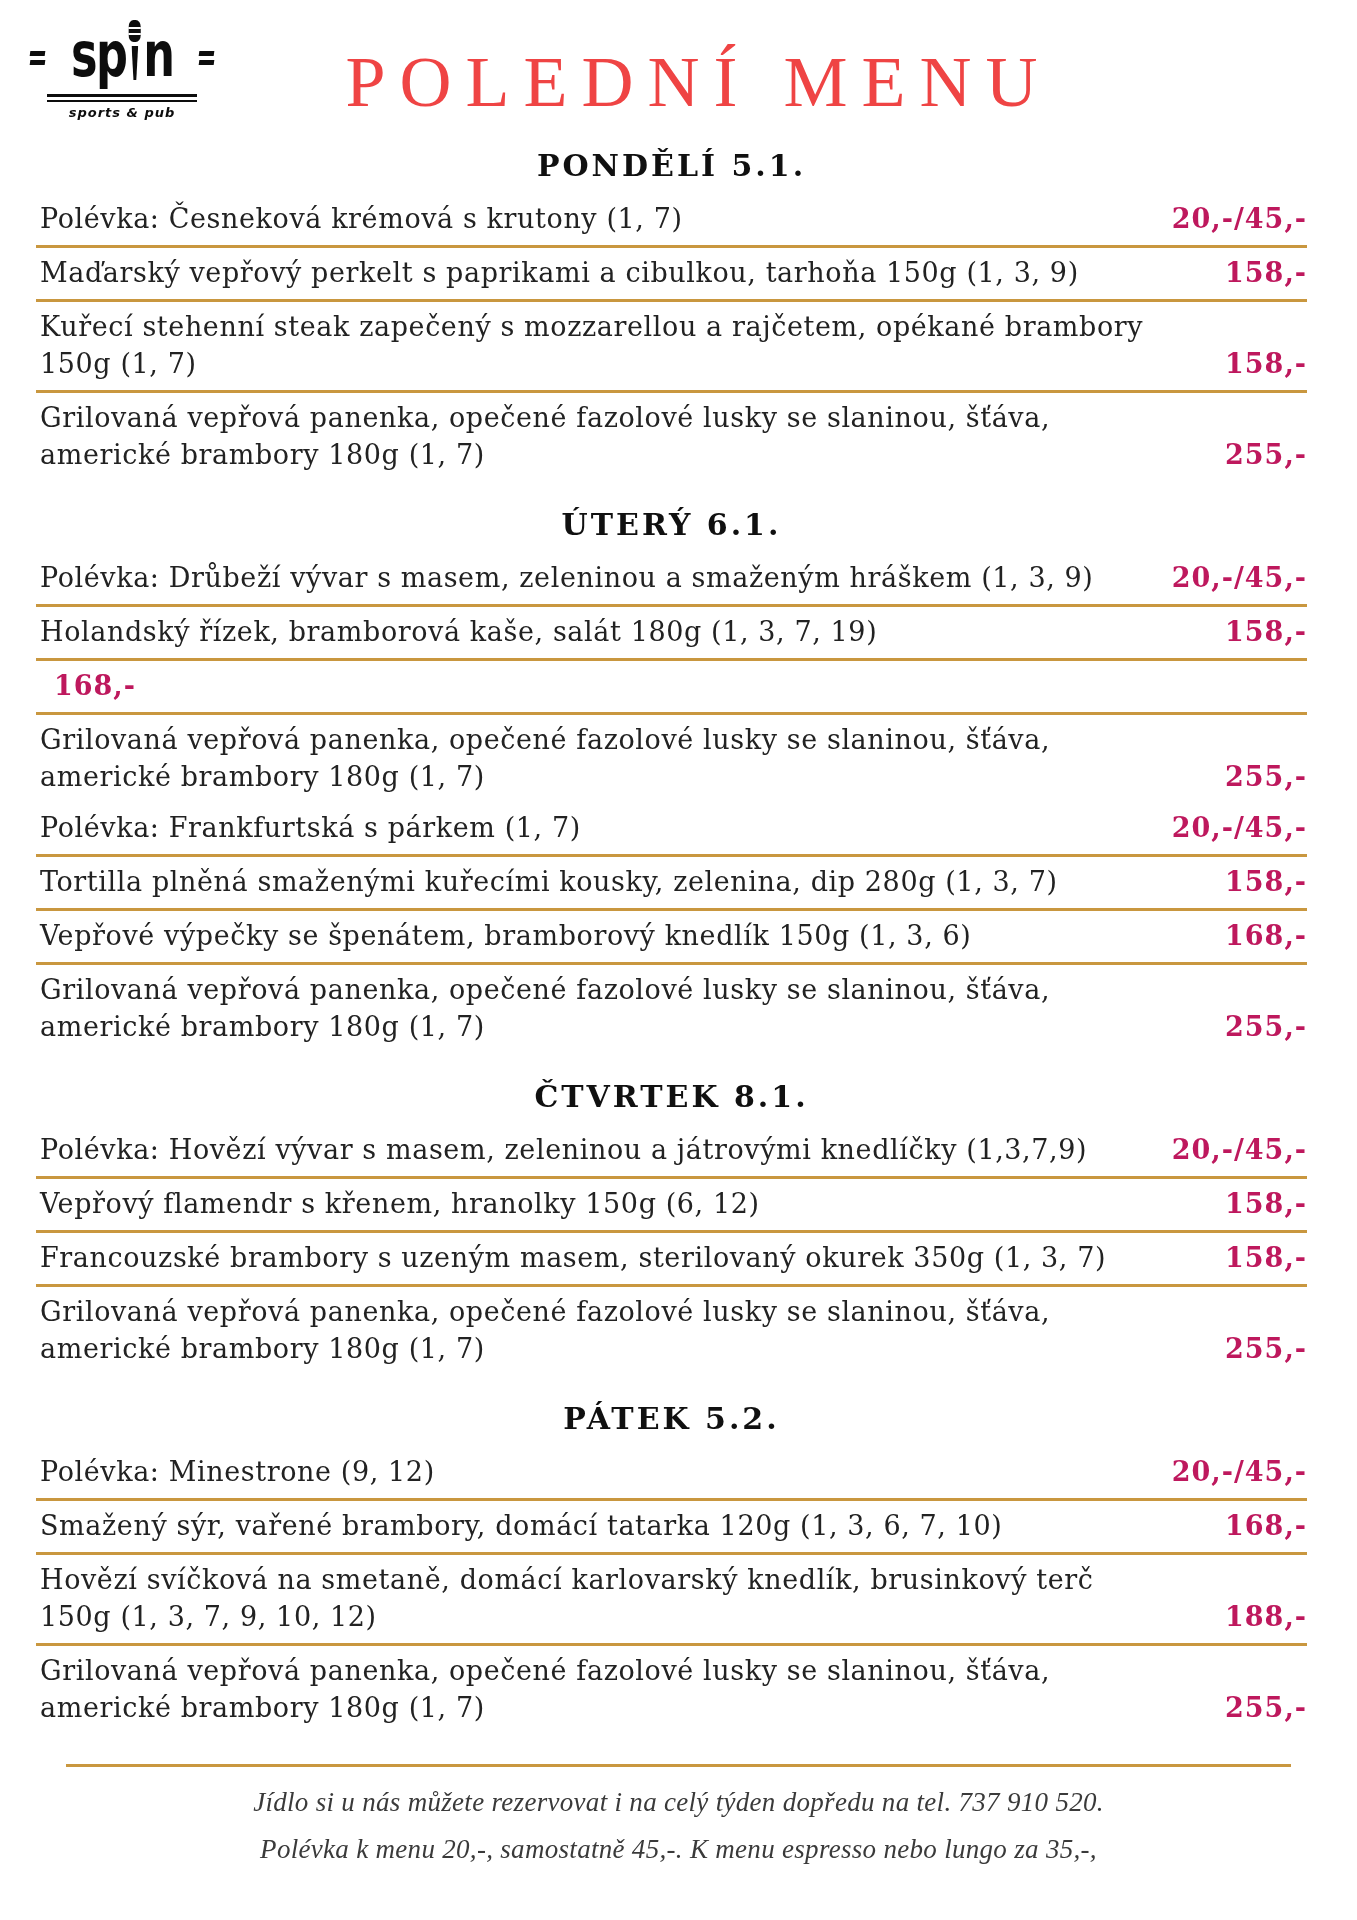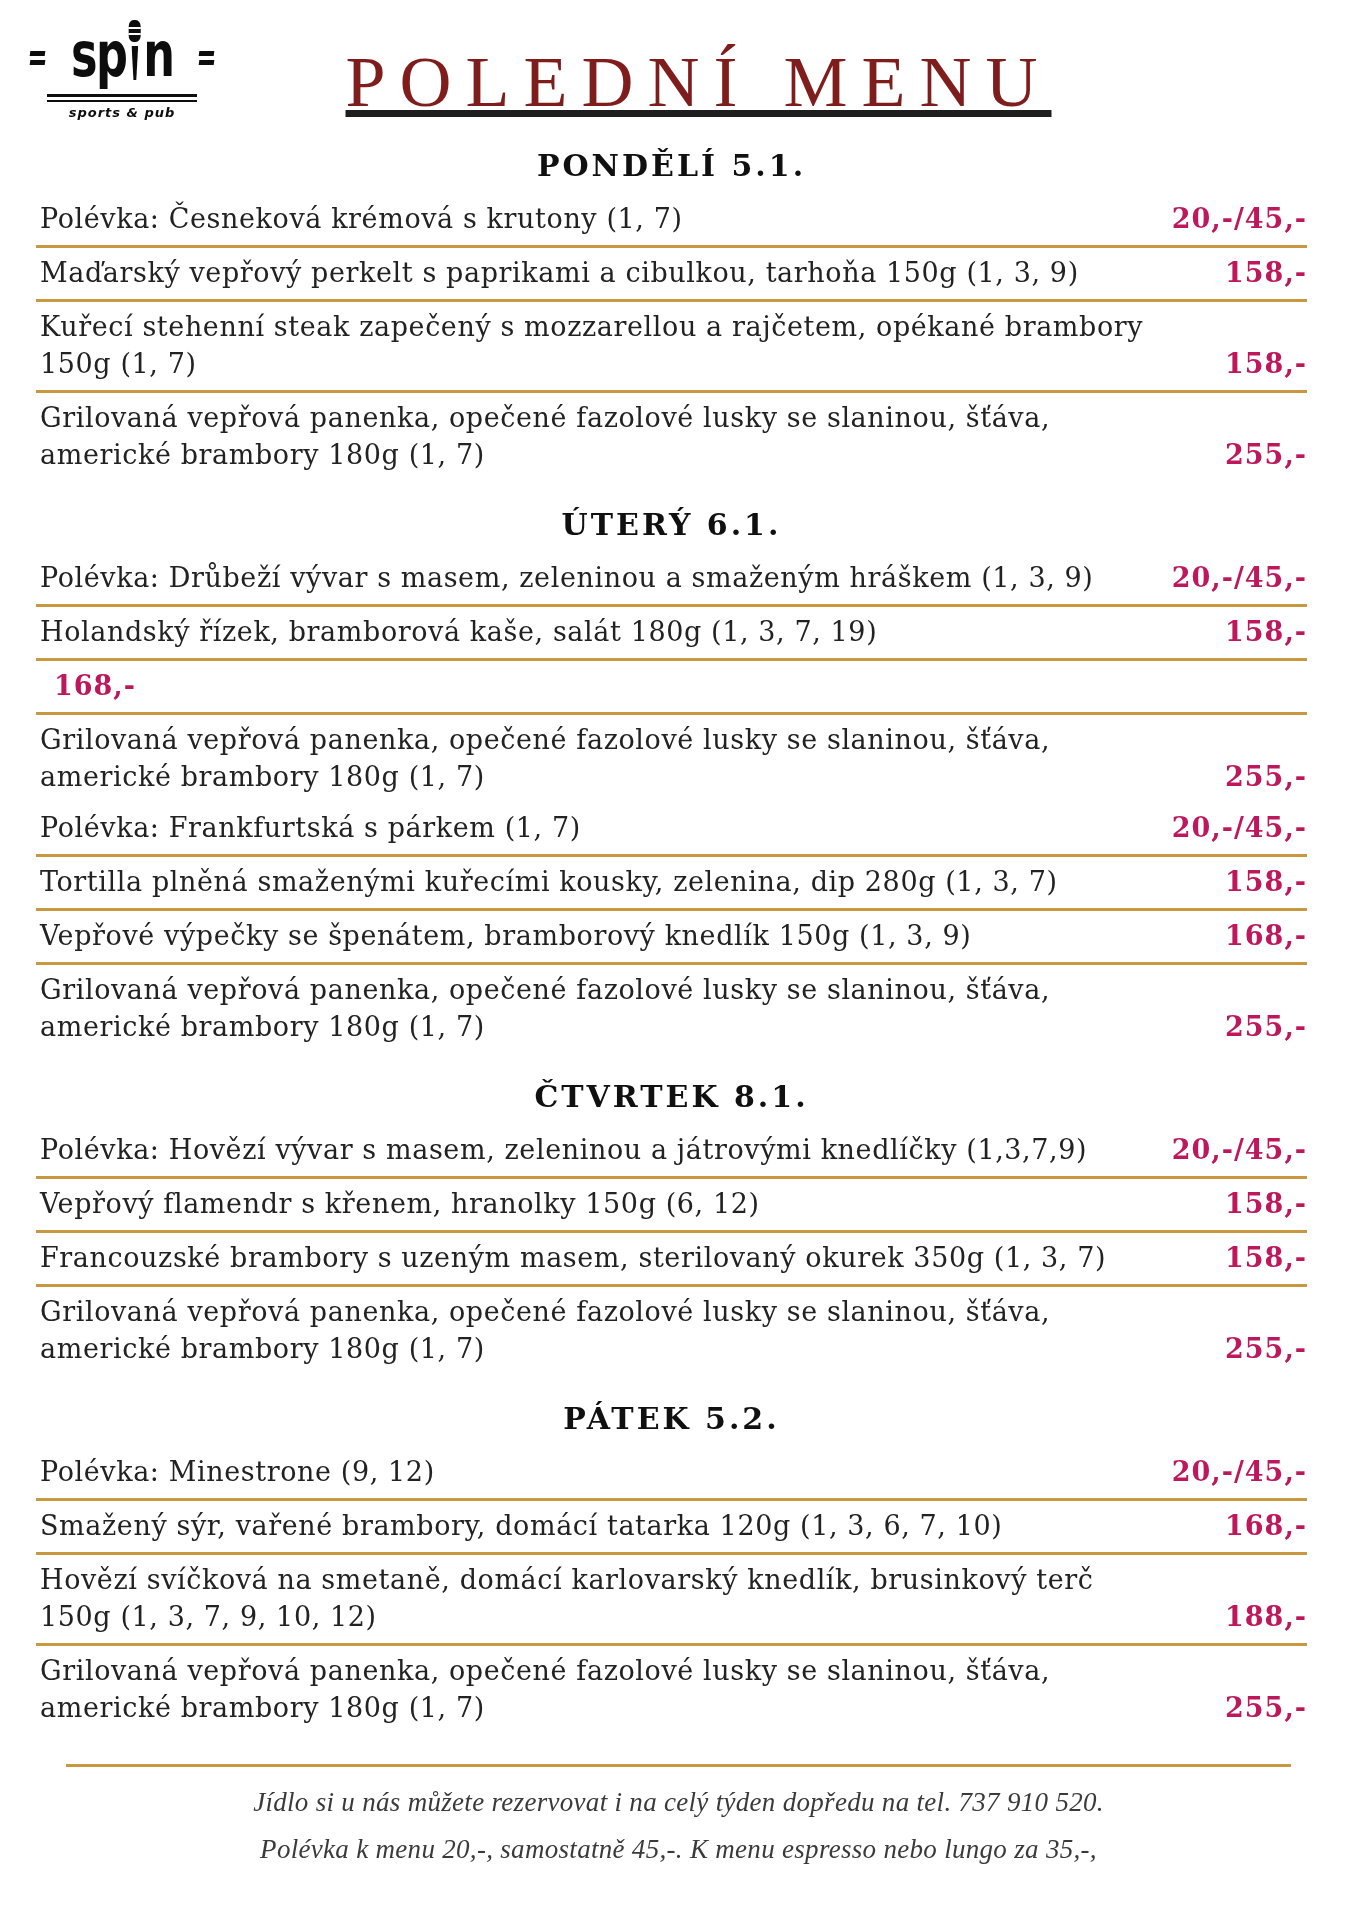--- a/index.html
+++ b/index.html
@@ -5,21 +5,21 @@
   html,body{margin:0;padding:0;background:#ffffff;}
   body{
     width:1357px;height:1920px;overflow:hidden;position:relative;
     font-family:"DejaVu Serif","Liberation Serif",serif;
     color:#1e1e1e;
     -webkit-font-smoothing:antialiased;
   }
   .page{width:100%;height:100%;position:relative;padding:0;box-sizing:border-box;}
 
   
-  header{position:relative;height:140px;text-decoration:underline;}
+  header{position:relative;height:140px;}
   .logo{
     position:absolute;left:42px;top:14px;width:160px;
     display:flex;flex-direction:column;align-items:center;
     font-family:"DejaVu Sans","Liberation Sans",sans-serif;color:#0d0d0d;
   }
   .logo-row{display:flex;align-items:center;gap:6px;height:78px;}
   .logo-eq{display:flex;flex-direction:column;gap:4px;margin-top:10px;}
   .logo-eq span{display:block;width:15px;height:5px;background:#0d0d0d;transform:skewX(-8deg);}
   .logo-word{
     font-weight:bold;font-size:62px;line-height:62px;letter-spacing:-2px;
@@ -34,21 +34,21 @@
   .mic-body{
     width:13px;height:34px;background:#0d0d0d;
     clip-path:polygon(15% 0,85% 0,65% 100%,35% 100%);
   }
   .logo-underline{width:150px;border-top:3px solid #0d0d0d;border-bottom:2px solid #0d0d0d;height:3px;margin-top:2px;}
   .logo-tagline{font-size:13px;font-weight:bold;letter-spacing:1px;margin-top:3px;font-style:italic;}
 
   .page-title{
     margin:0;padding-top:44px;text-align:center;
     font-family:"Liberation Serif","DejaVu Serif",serif;font-weight:400;
-    font-size:72px;line-height:76px;letter-spacing:14px;color:#7f1d1d;
+    font-size:72px;line-height:76px;letter-spacing:14px;color:#ef4444;
     padding-left:40px;
   }
 
   
   main{padding:0 50px 0 36px;margin-top:4px;}
   .day-heading{
     margin:26px 0 10px 0;text-align:center;
     font-size:30px;line-height:36px;font-weight:bold;letter-spacing:3px;color:#101010;
   }
   .day-section:first-child .day-heading{margin-top:8px;}
@@ -182,21 +182,21 @@
 
   <div class="menu-row divided">
     <div class="dish">
               <span class="dish-line">Tortilla plněná smaženými kuřecími kousky, zelenina, dip 280g (1, 3, 7)</span>
             </div>
     <div class="price">158,-</div>
   </div>
 
   <div class="menu-row divided">
     <div class="dish">
-              <span class="dish-line">Vepřové výpečky se špenátem, bramborový knedlík 150g (1, 3, 9)</span>
+              <span class="dish-line">Vepřové výpečky se špenátem, bramborový knedlík 150g (1, 3, 6)</span>
             </div>
     <div class="price">168,-</div>
   </div>
 
   <div class="menu-row">
     <div class="dish">
               <span class="dish-line">Grilovaná vepřová panenka, opečené fazolové lusky se slaninou, šťáva,</span>
               <span class="dish-line">americké brambory 180g (1, 7)</span>
             </div>
     <div class="price">255,-</div>

